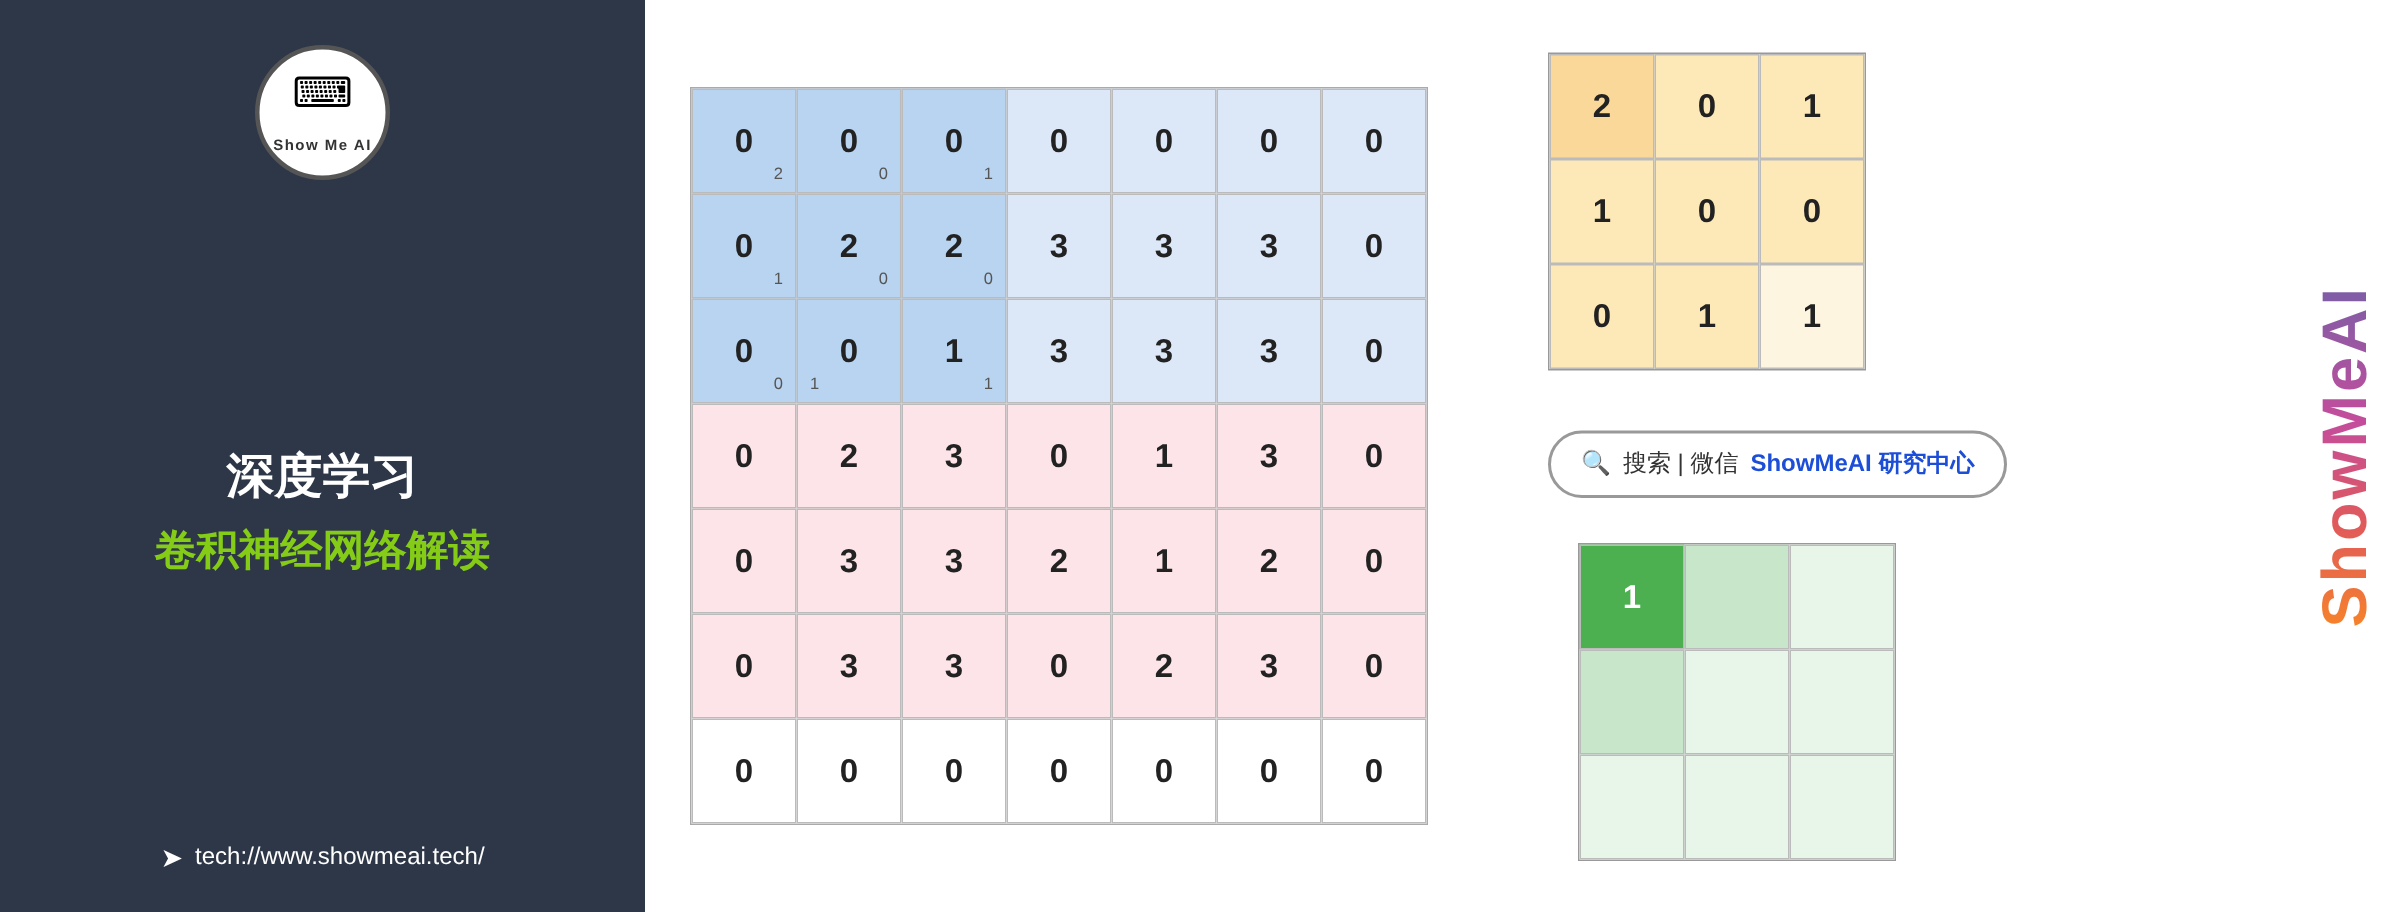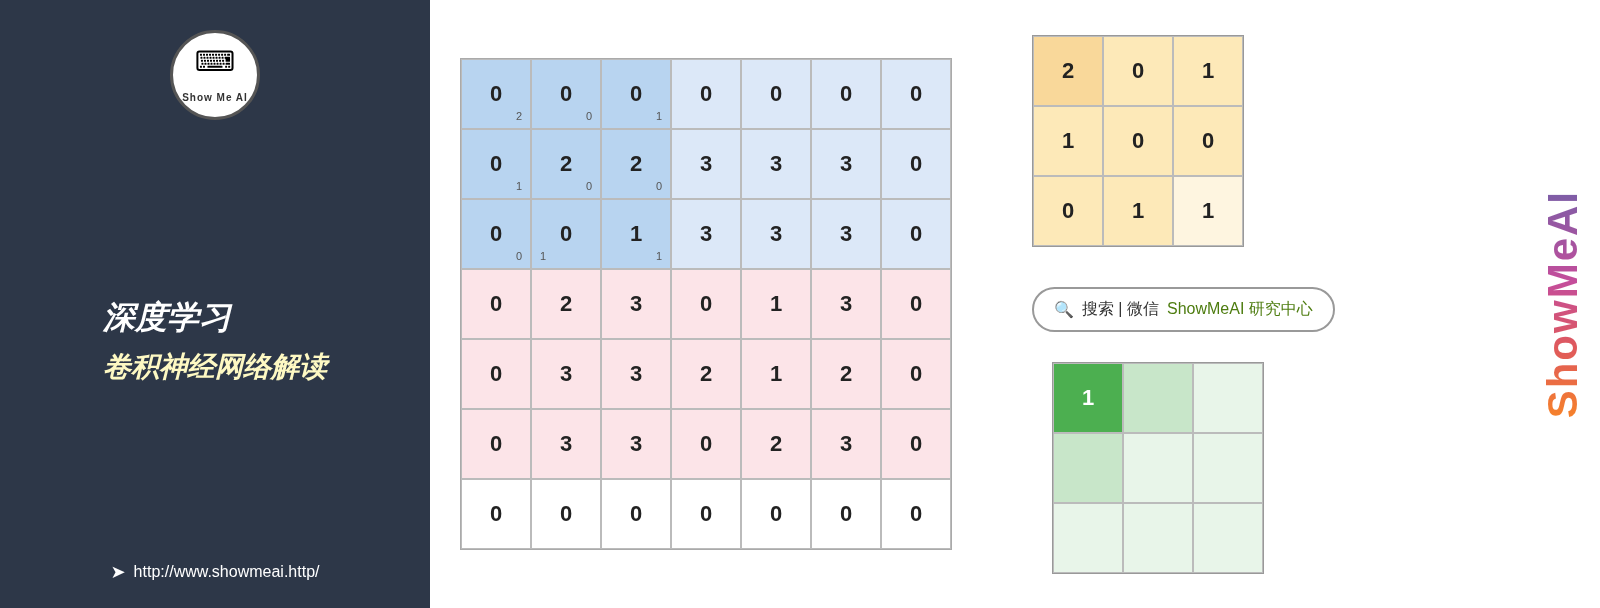--- a/index.html
+++ b/index.html
@@ -45,32 +45,31 @@
       line-height: 1;
     }
     .logo-text-small {
       font-size: 10px;
       color: #333;
       font-weight: bold;
       letter-spacing: 1px;
       margin-top: 16px;
     }
     .title-area {
-      text-align: left;
-      font-style: italic;
+      text-align: center;
     }
     .title-main {
       color: white;
       font-size: 32px;
       font-weight: bold;
       display: block;
       margin-bottom: 8px;
     }
     .title-sub {
-      color: #fef9c3;
+      color: #84cc16;
       font-size: 28px;
       font-weight: bold;
       display: block;
     }
     .section-label {
       color: #f6822a;
       font-size: 30px;
       font-weight: bold;
     }
     .website-area {
@@ -188,22 +187,22 @@
       gap: 8px;
       border: 2px solid #999;
       border-radius: 25px;
       padding: 10px 20px;
       font-size: 16px;
       color: #333;
       background: white;
       min-width: 320px;
     }
     .search-brand {
-      font-weight: normal;
-      color: #4d7c0f;
+      font-weight: bold;
+      color: #1d4ed8;
     }
 
     
     .vertical-brand {
       position: absolute;
       right: 10px;
       top: 0;
       bottom: 0;
       display: flex;
       align-items: center;
@@ -231,21 +230,21 @@
       <div class="logo-icon" data-name="logo-icon">⌨</div>
       <div class="logo-text-small" data-name="logo-text">Show Me AI</div>
     </div>
   </div>
   <div class="title-area" data-name="title-area">
     <span class="title-main" data-name="title-line1">深度学习</span>
     <span class="title-sub" data-name="title-line2">卷积神经网络解读</span>
   </div>
   <div class="website-area" data-name="website-area">
     <span class="cursor-icon" data-name="cursor-icon">➤</span>
-    <span data-name="website-text">http://www.showmeai.http/</span>
+    <span data-name="website-text">tech://www.showmeai.tech/</span>
   </div>
 </div>
 
 <div class="main-area" data-name="main-area">
 
   <div class="large-matrix" data-name="large-matrix" id="large-matrix-el">
       <div class="matrix-row" data-name="matrix-row">
         <div class="matrix-cell cell-blue" data-name="matrix-cell">0<span class="sub-num sub-br" data-name="cell-subscript">2</span></div>
         <div class="matrix-cell cell-blue" data-name="matrix-cell">0<span class="sub-num sub-br" data-name="cell-subscript">0</span></div>
         <div class="matrix-cell cell-blue" data-name="matrix-cell">0<span class="sub-num sub-br" data-name="cell-subscript">1</span></div>

